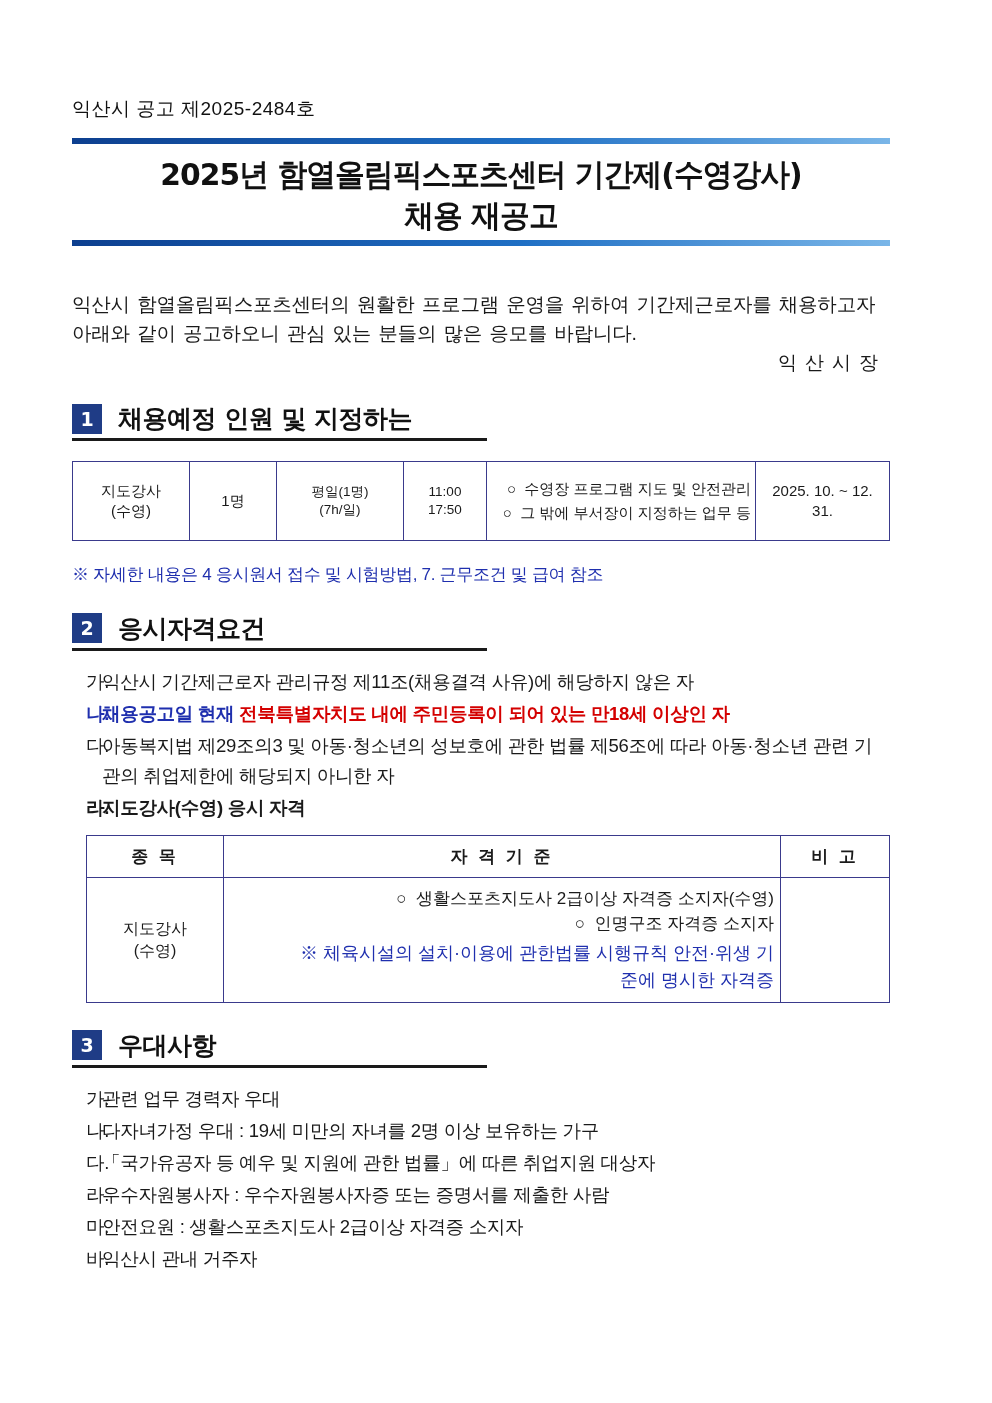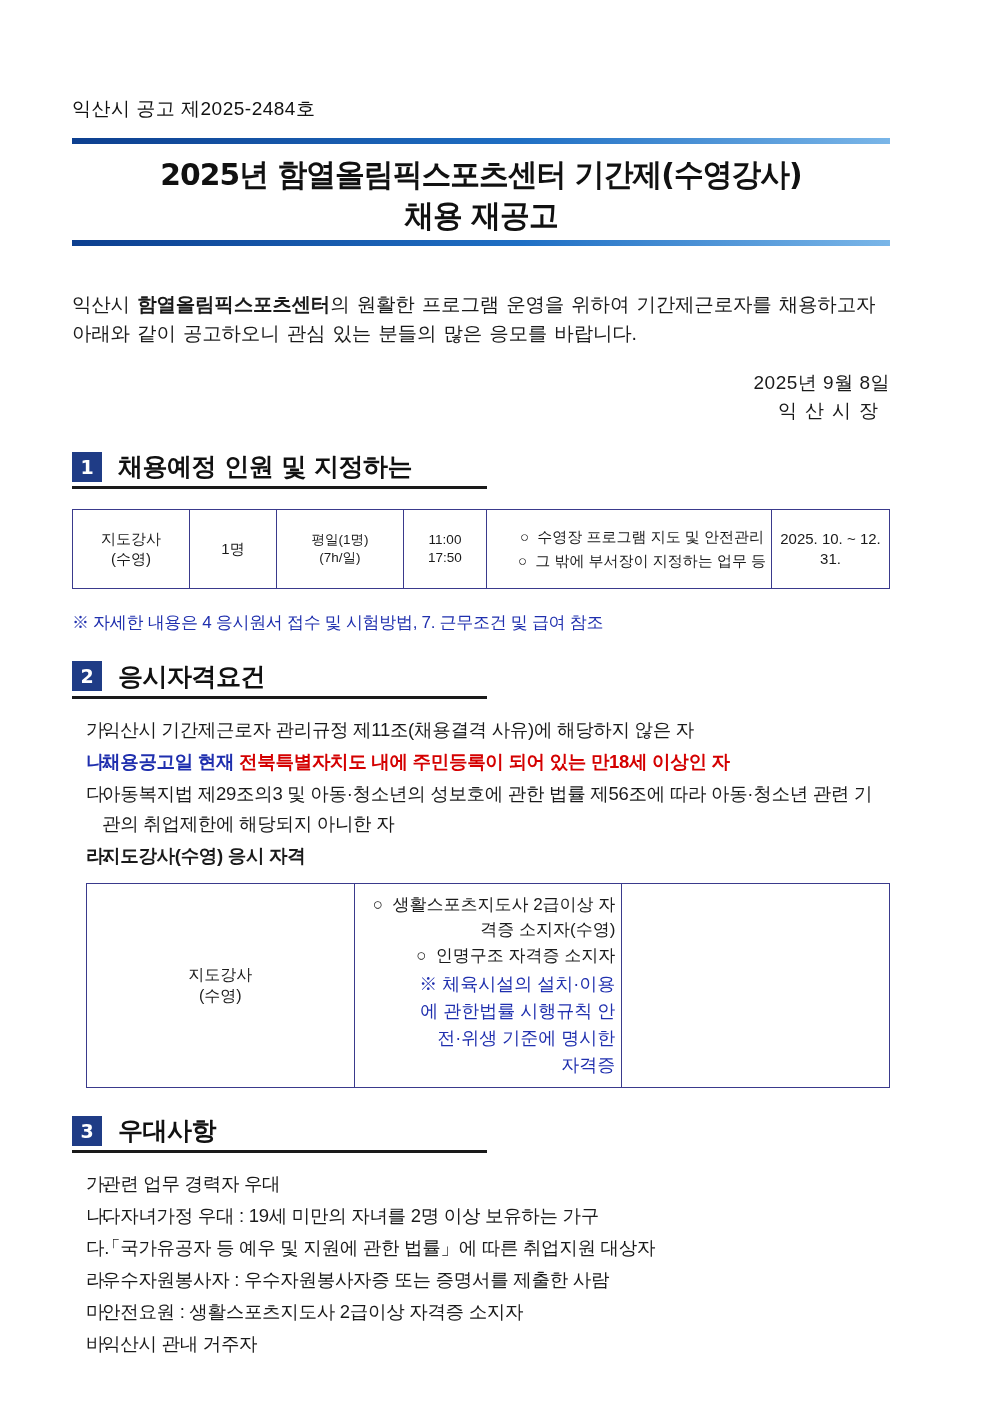--- a/index.html
+++ b/index.html
@@ -55,21 +55,21 @@
   }
 
   
   .intro {
     margin-top: 44px;
     font-size: 19.5px;
     line-height: 1.5;
     letter-spacing: -0.2px;
     word-spacing: 2px;
   }
-  .intro b { font-weight: bold; }
+  .intro b { font-weight: normal; }
   .date-line {
     margin-top: 22px;
     text-align: right;
     font-size: 19px;
     letter-spacing: 0.5px;
   }
   .mayor-line {
     margin-top: 2px;
     text-align: right;
     font-size: 19px;
@@ -118,22 +118,22 @@
   }
   .t1 td {
     border: 1px solid #3a3a8c;
     text-align: center;
     vertical-align: middle;
     font-size: 15px;
     padding: 14px 4px;
     line-height: 1.35;
   }
   .t1 .cell-duty {
-    text-align: center;
-    padding-left: 30px;
+    text-align: right;
+    padding-left: 14px;
     font-size: 15px;
   }
   .t1 .cell-duty div { margin: 3px 0; }
   .t1 .small { font-size: 13.5px; }
 
   .note-red {
     margin-top: 22px;
     color: #1f2fae;
     font-weight: normal;
     font-size: 17px;
@@ -204,21 +204,20 @@
 
     <div class="title-block">
       <div class="title-line">2025년 함열올림픽스포츠센터 기간제(수영강사)</div>
       <div class="title-line">채용 재공고</div>
     </div>
 
     <div class="intro">
       <span>익산시 </span><b>함열올림픽스포츠센터</b><span>의 원활한 프로그램 운영을 위하여 기간제근로자를 채용하고자 아래와 같이 공고하오니 관심 있는 분들의 많은 응모를 바랍니다.</span>
     </div>
 
-    <div class="date-line">2025년 9월 8일</div>
     <div class="mayor-line">익산시장</div>
 
     <div class="section-head">
       <div class="section-num">1</div>
       <div class="section-title">채용예정 인원 및 지정하는</div>
     </div>
 
     <table class="t1">
       <tbody>
           <tr>
@@ -265,20 +264,25 @@
         <div class="tx">아동복지법 제29조의3 및 아동·청소년의 성보호에 관한 법률 제56조에 따라 아동·청소년 관련 기관의 취업제한에 해당되지 아니한 자</div>
       </div>
       <div class="li bold">
         <div class="mk">라.</div>
         <div class="tx">지도강사(수영) 응시 자격</div>
       </div>
     </div>
 
     <table class="t2">
       <tbody>
+          <tr>
+        <th style="width:124px">종 목</th>
+        <th>자 격 기 준</th>
+        <th style="width:96px">비 고</th>
+      </tr>
       <tr>
         <td class="rowlabel">
           <div>지도강사</div>
           <div>(수영)</div>
         </td>
         <td class="left">
           <div>○&nbsp; <span>생활스포츠지도사 2급이상 자격증 소지자(수영)</span></div>
           <div>○&nbsp; <span>인명구조 자격증 소지자</span></div>
           <div class="sub">※ 체육시설의 설치·이용에 관한법률 시행규칙 안전·위생 기준에 명시한 자격증</div>
         </td>

